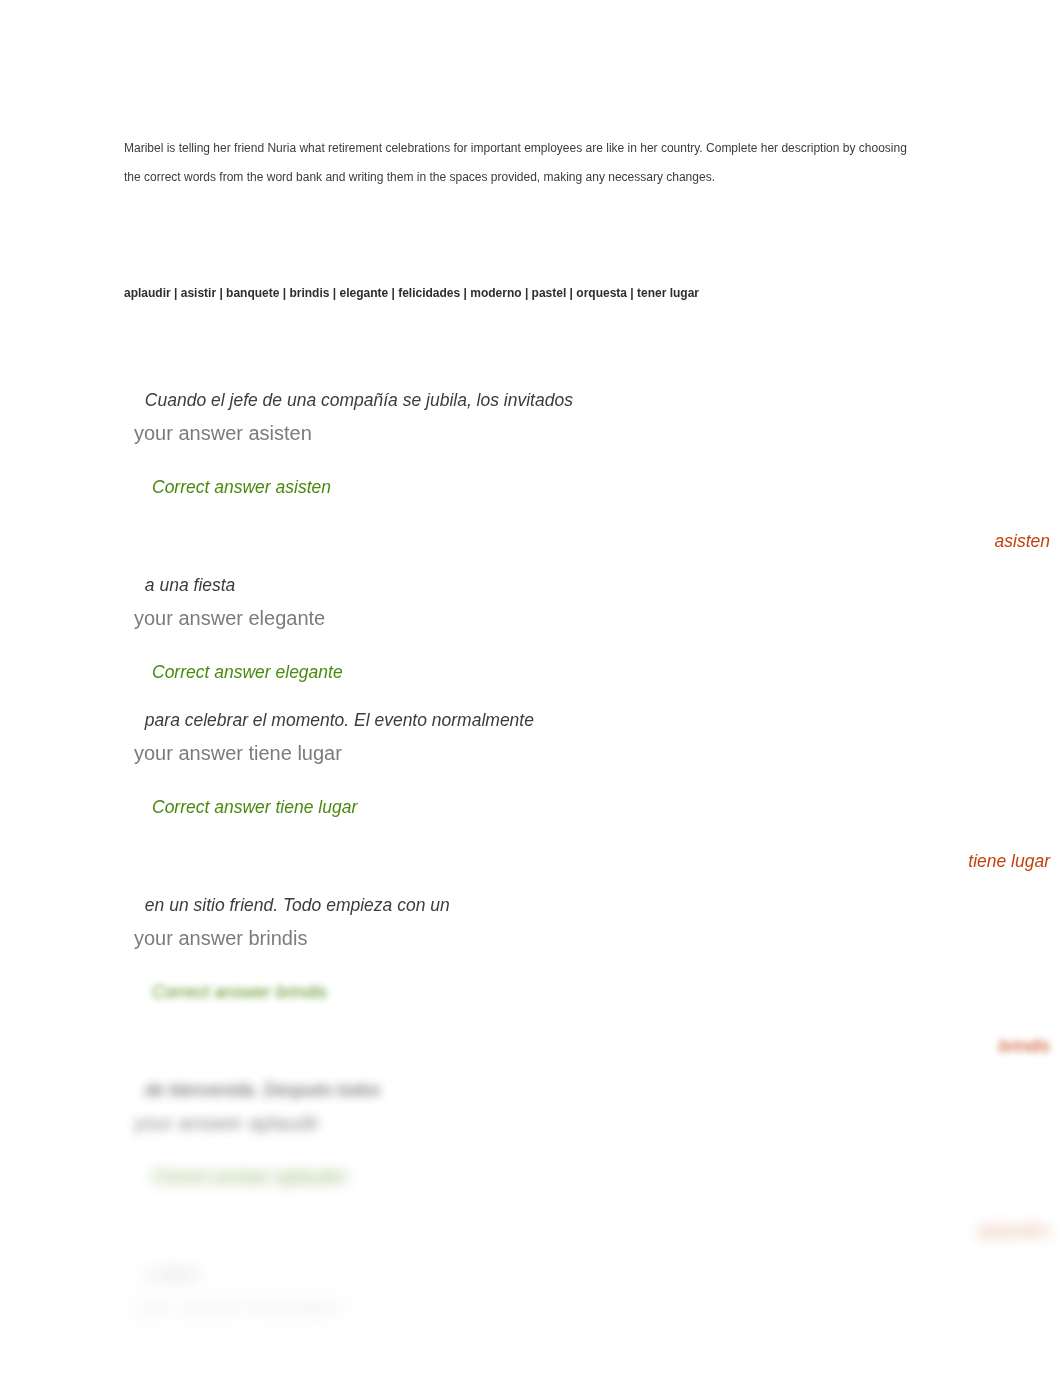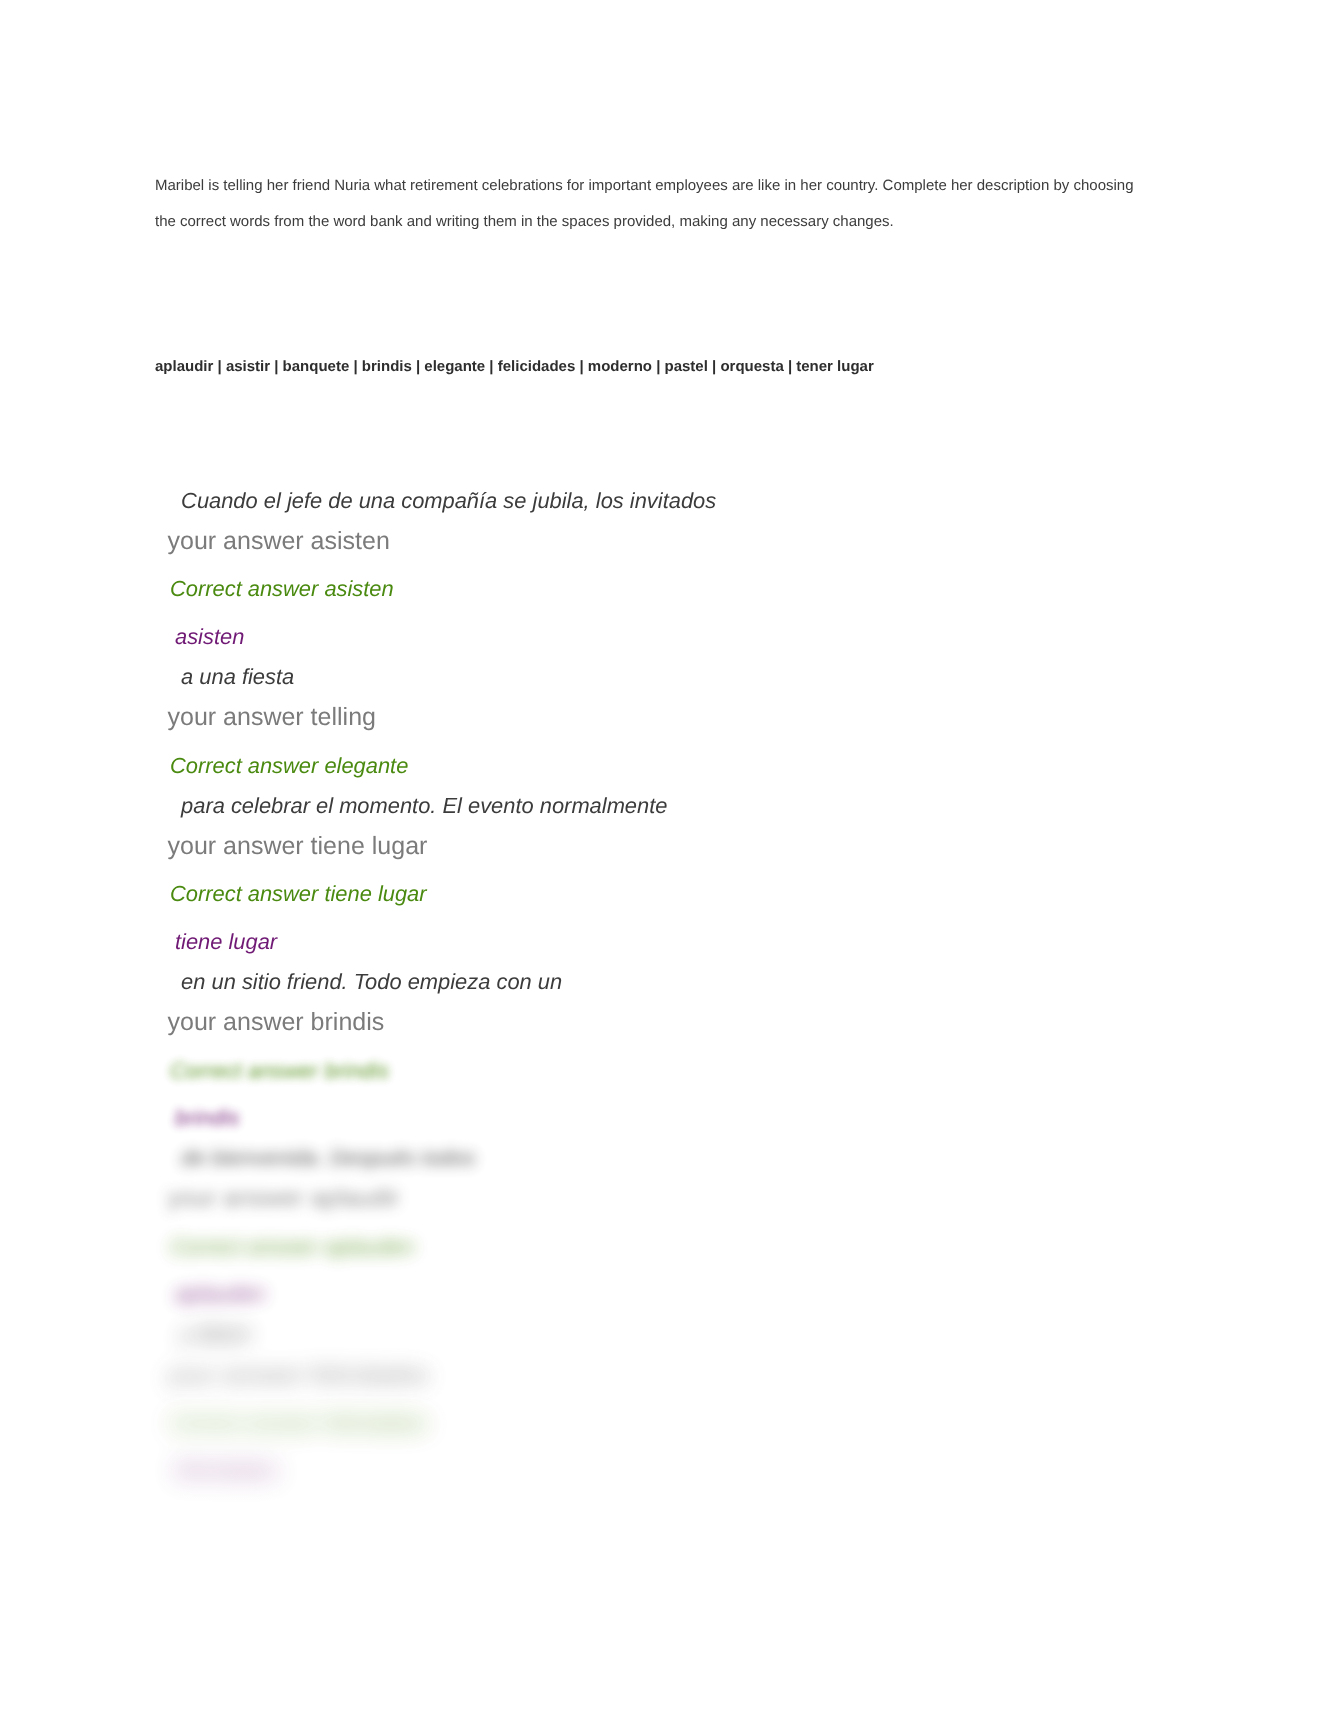--- a/index.html
+++ b/index.html
@@ -70,35 +70,36 @@
 
   .your-answer {
     margin: 0;
     padding: 1px 0 0 134px;
     font-size: 20px;
     line-height: 32px;
     color: #7b7b7b;
   }
 
   .correct-answer {
-    margin: 0;
+    margin: 16px;
     padding: 6px 0 0 136px;
     font-size: 17.5px;
     line-height: 32px;
     font-style: italic;
     color: #4a8a10;
   }
 
   .given-answer {
-    margin: 0;
+    margin: 12px;
     padding: 6px 0 0 140px;
     font-size: 17.5px;
     line-height: 32px;
     font-style: italic;
-    color: #701a75;
+    color: #c2410c;
+    text-align: right;
   }
 
   .b1 { filter: blur(3.2px); opacity: 0.92; }
   .b2 { filter: blur(5.0px); opacity: 0.88; }
   .b3 { filter: blur(6.5px); opacity: 0.84; }
   .b4 { filter: blur(8.0px); opacity: 0.78; }
   .b5 { filter: blur(9.5px); opacity: 0.70; }
 
   .fade-out {
     position: absolute;
@@ -123,21 +124,21 @@
 
     <div class="block">
       <p class="fragment"> Cuando el jefe de una compañía se jubila, los invitados</p>
       <p class="your-answer">your answer asisten</p>
       <p class="correct-answer">Correct answer asisten</p>
       <p class="given-answer">asisten</p>
     </div>
 
     <div class="block">
       <p class="fragment"> a una fiesta</p>
-      <p class="your-answer">your answer telling</p>
+      <p class="your-answer">your answer elegante</p>
       <p class="correct-answer">Correct answer elegante</p>
     </div>
 
     <div class="block">
       <p class="fragment"> para celebrar el momento. El evento normalmente</p>
       <p class="your-answer">your answer tiene lugar</p>
       <p class="correct-answer">Correct answer tiene lugar</p>
       <p class="given-answer">tiene lugar</p>
     </div>
 

